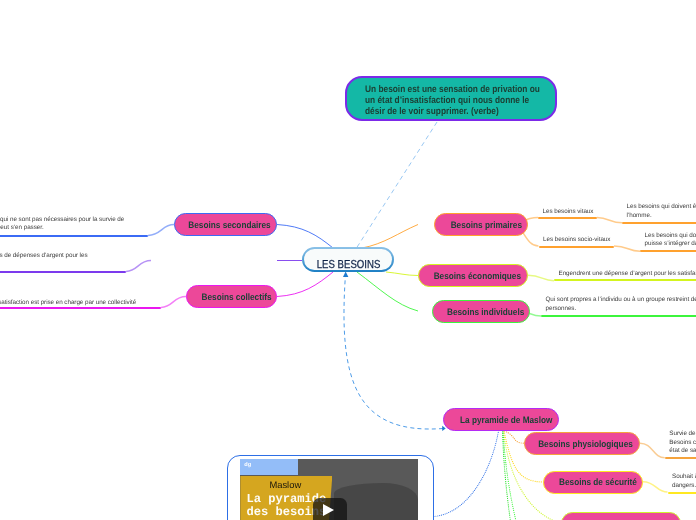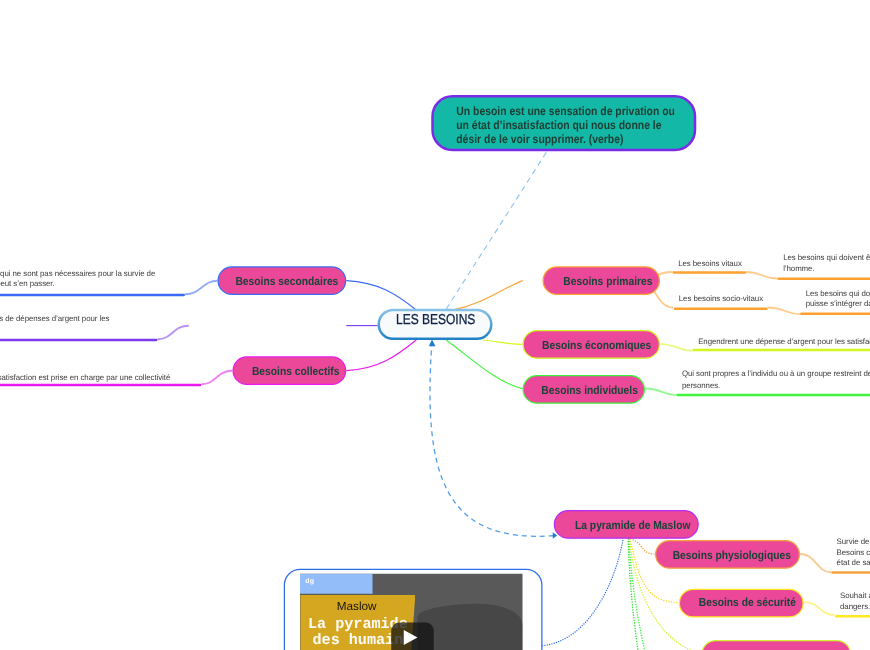--- a/index.html
+++ b/index.html
@@ -27,21 +27,21 @@
         white-space:nowrap;position:absolute;}
   .rule{position:absolute;height:2px;border-radius:1px;}
 
   .central{position:absolute;box-sizing:border-box;display:flex;align-items:center;
         justify-content:center;border-radius:999px;
         background:linear-gradient(180deg,#8dc2e8 0%,#5aa5d8 45%,#1d7fc4 100%);
         color:#0f2347;font-size:11.5px;font-weight:400;
         -webkit-text-stroke:0.25px #0f2347;
         left:302px;top:247px;width:92px;height:25px;padding:1.8px;}
   .central .inner{width:100%;height:100%;border-radius:999px;background:#f8fbfb;
-        display:flex;align-items:flex-start;justify-content:center;}
+        display:flex;align-items:flex-end;justify-content:center;}
   .central span{display:inline-block;transform:scaleX(0.835) translate(0.6px,1.2px);}
 
   .videocard{position:absolute;box-sizing:border-box;border:1.9px solid #2d6fe6;
         border-radius:13px;background:#fff;
         left:226.5px;top:454.5px;width:207.5px;height:120px;}
   .vidthumb{position:absolute;left:12.8px;top:3.5px;width:178px;height:112px;overflow:hidden;
         background:#595959;}
   .vt-sky{position:absolute;left:0;top:0;width:57.4px;height:15.5px;background:#93bdf8;}
   .vt-badge{position:absolute;left:4px;top:3.2px;color:#ffffff;font-size:5.6px;
         font-weight:700;letter-spacing:0.1px;line-height:6px;}
@@ -186,21 +186,21 @@
     </div>
 
   <div class="pill" style="left:434px;top:213px;width:94px;border-color:#ffa12e">
     <span>Besoins primaires</span>
     </div>
 
   <div class="pill" style="left:418px;top:264px;width:110px;border-color:#d4f51f">
     <span>Besoins économiques</span>
     </div>
 
-  <div class="pill" style="left:418px;top:300px;width:98px;border-color:#3cf53c">
+  <div class="pill" style="left:432px;top:300px;width:98px;border-color:#3cf53c">
     <span>Besoins individuels</span>
     </div>
 
   <div class="pill" style="left:443px;top:408px;width:116px;border-color:#b42bf5">
     <span>La pyramide de Maslow</span>
     </div>
 
   <div class="pill" style="left:524px;top:432px;width:116px;border-color:#f5a33c">
     <span>Besoins physiologiques</span>
     </div>
@@ -211,19 +211,19 @@
 
   <div class="pill" style="left:561px;top:512px;width:120px;border-color:#cdf52d"></div>
 
   <div class="videocard">
     <div class="vidthumb">
       <div class="vt-sky"></div>
       <div class="vt-badge">dg</div>
       <div class="vt-blob"></div>
       <div class="vt-gold"></div>
       <div class="vt-eyebrow">Maslow</div>
-      <div class="vt-title"><span>La pyramide</span><br><span>des humain</span></div>
+      <div class="vt-title"><span>La pyramide</span><br><span>des besoins</span></div>
       <div class="vt-play"></div>
       <div class="vt-tri"></div>
     </div>
   </div>
 
 </div>
 
 </body></html>

